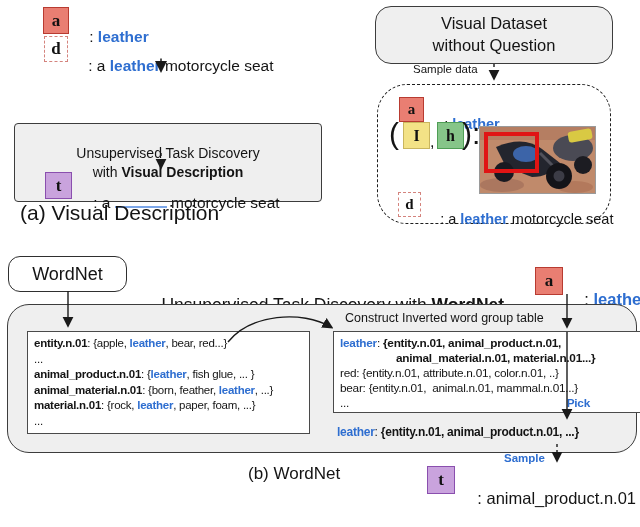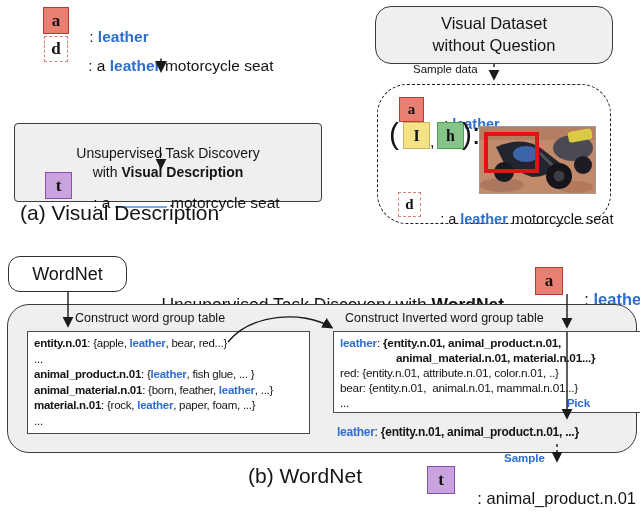--- a/index.html
+++ b/index.html
@@ -132,21 +132,20 @@
 
   <div class="chip chip-red" style="left:535px;top:267px;width:26px;height:26px;font-size:17px;">
     <span>a</span>
   </div>
   <div class="abs pre" style="left:566px;top:271px;font-size:16.5px;">
     <span>: </span><span class="blue">leather</span>
   </div>
 
   <div class="gbox" style="left:7px;top:304px;width:628px;height:147px;border-radius:22px;"></div>
 
-  <div class="smalllabel" style="left:75px;top:311px;">Construct word group table</div>
   <div class="smalllabel" style="left:345px;top:311px;">Construct Inverted word group table</div>
 
   <div class="wtable" style="left:27px;top:331px;width:283px;height:103px;font-size:11.5px;line-height:15.6px;">
       <div class="trow"><span class="seg-b">entity.n.01</span><span class="seg-n">: {apple, </span><span class="seg-bl">leather</span><span class="seg-n">, bear, red...}</span></div>
       <div class="trow"><span class="seg-n">...</span></div>
       <div class="trow"><span class="seg-b">animal_product.n.01</span><span class="seg-n">: {</span><span class="seg-bl">leather</span><span class="seg-n">, fish glue, ... }</span></div>
       <div class="trow"><span class="seg-b">animal_material.n.01</span><span class="seg-n">: {born, feather, </span><span class="seg-bl">leather</span><span class="seg-n">, ...}</span></div>
       <div class="trow"><span class="seg-b">material.n.01</span><span class="seg-n">: {rock, </span><span class="seg-bl">leather</span><span class="seg-n">, paper, foam, ...}</span></div>
       <div class="trow"><span class="seg-n">...</span></div>
     </div>
@@ -165,21 +164,21 @@
 
   <div class="abs blue" style="left:504px;top:452px;font-size:11.5px;">Sample</div>
 
   <div class="chip chip-purple" style="left:427px;top:466px;width:26px;height:26px;font-size:17px;">
     <span>t</span>
   </div>
   <div class="abs pre" style="left:459px;top:470px;font-size:16.5px;">
     <span>: </span><span>animal_product.n.01</span>
   </div>
 
-  <div class="abs" style="left:248px;top:464px;font-size:21px;">(b) WordNet</div>
+  <div class="abs" style="left:248px;top:464px;font-size:17px;">(b) WordNet</div>
 
   <div class="caption-serif" style="left:2px;top:505px;font-size:18px;">
     <span>Figure 3.  </span><span class="b">Unsupervised task discovery with two different lin</span>
   </div>
 
   <svg class="overlay" width="640" height="527">
     <defs>
       <marker id="ah" viewBox="0 0 10 10" refX="7.5" refY="5" markerWidth="8" markerHeight="8" orient="auto">
         <path d="M0 0 L10 5 L0 10 z" fill="#1a1a1a"></path>
       </marker>

